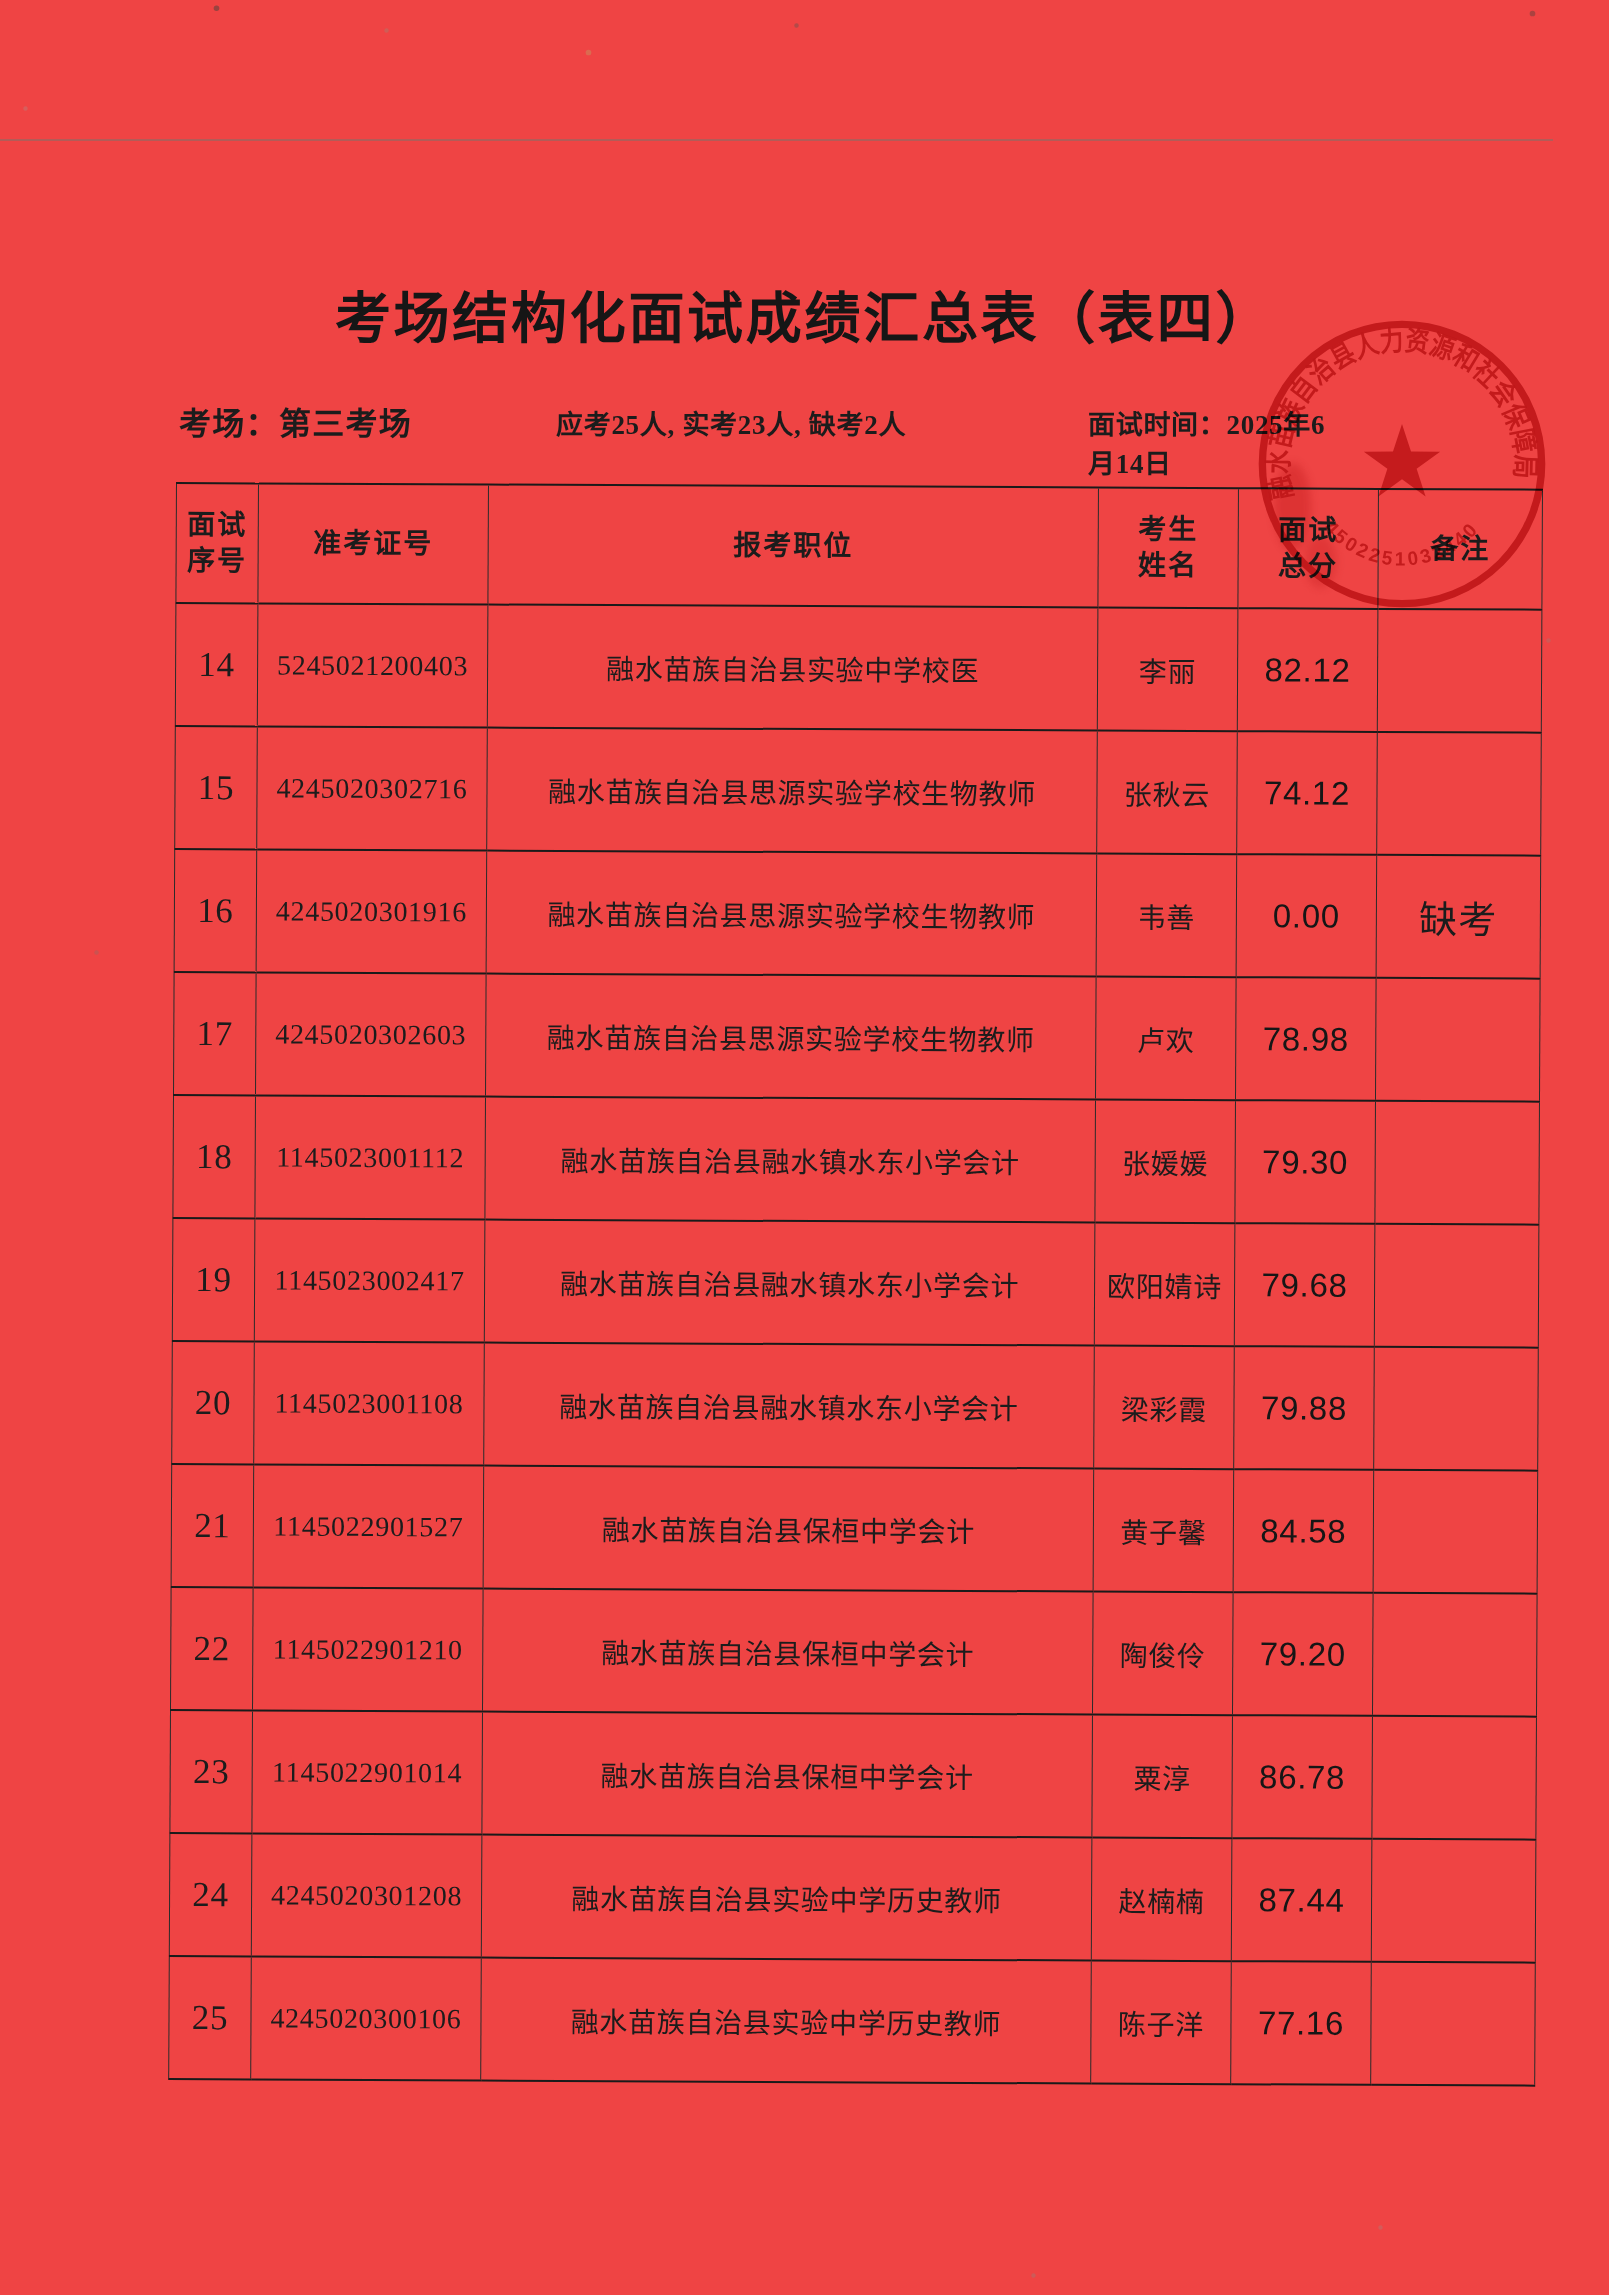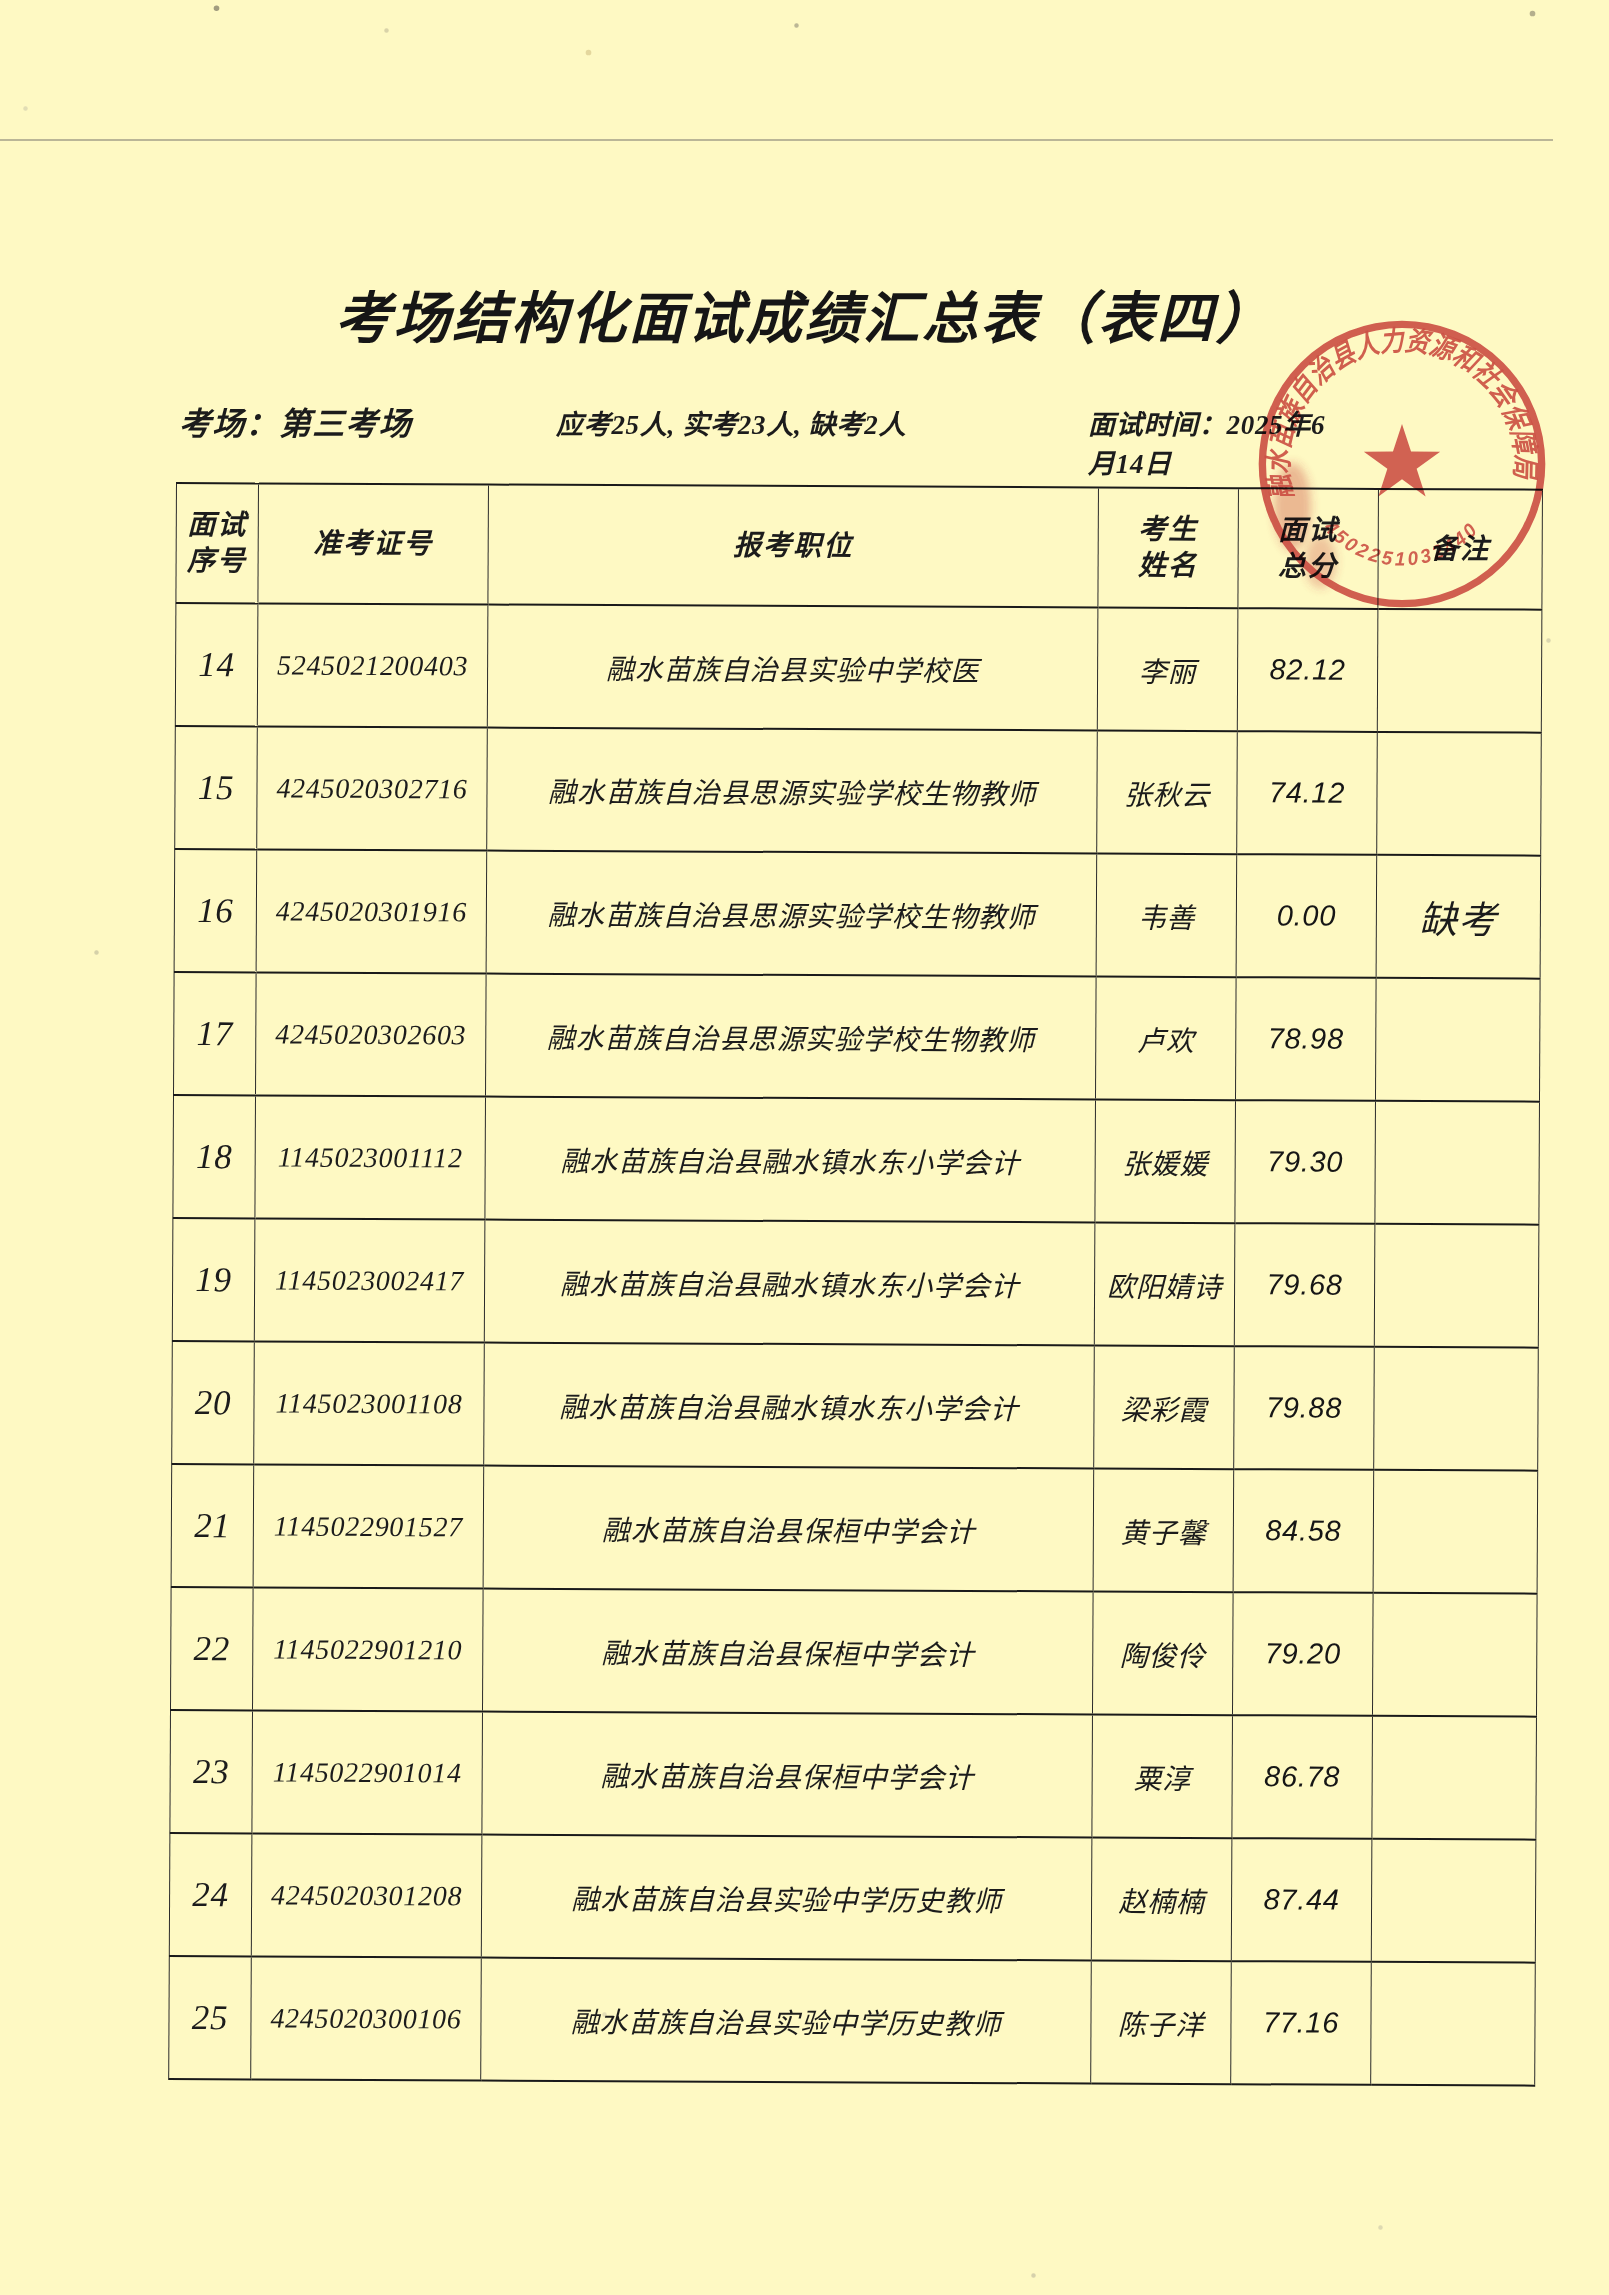--- a/index.html
+++ b/index.html
@@ -1,24 +1,23 @@
 <!DOCTYPE html>
 <html lang="zh-CN" style="font-size:10.7px"><head>
 <meta charset="utf-8">
 <style>
   html,body{margin:0;padding:0;}
   body{background:#e8e6e1;}
   .page{
     position:relative;
     width:1609px;height:2295px;
-    background:#fef9c3;
+    background:#ef4444;
     overflow:hidden;
     font-family:"Liberation Serif","DejaVu Serif",serif;
     color:#1c1c1c;
-    font-style:italic;
   }
   
   .scan-line{
     position:absolute;top:139px;left:0;width:1553px;height:2px;
     background:rgba(118,115,108,.5);
   }
   
   .specks{
     position:absolute;top:0;left:0;width:2.7px;height:2.7px;border-radius:50%;
     background:transparent;
@@ -79,21 +78,21 @@
     font-size:28px;font-weight:700;
     line-height:1.3;letter-spacing:2px;
   }
   table.results tbody td{height:121px;}
   .c-seq{font-size:35px;letter-spacing:0.7px;}
   .c-ticket{font-size:28px;letter-spacing:0.7px;}
   .c-pos{font-size:28px;letter-spacing:0.7px;}
   .c-name{font-size:28px;letter-spacing:0.7px;}
   .c-score{
     font-family:"Liberation Sans","DejaVu Sans",sans-serif;
-    font-size:29px;color:#161616;letter-spacing:0.7px;
+    font-size:33px;color:#161616;letter-spacing:0.7px;
   }
   .c-remark{font-size:38px;letter-spacing:1.3px;}
   
   .stamp{
     position:absolute;left:1251px;top:313px;width:302px;height:302px;
     mix-blend-mode:multiply;opacity:.88;
     pointer-events:none;
   }
 </style>
 </head>

